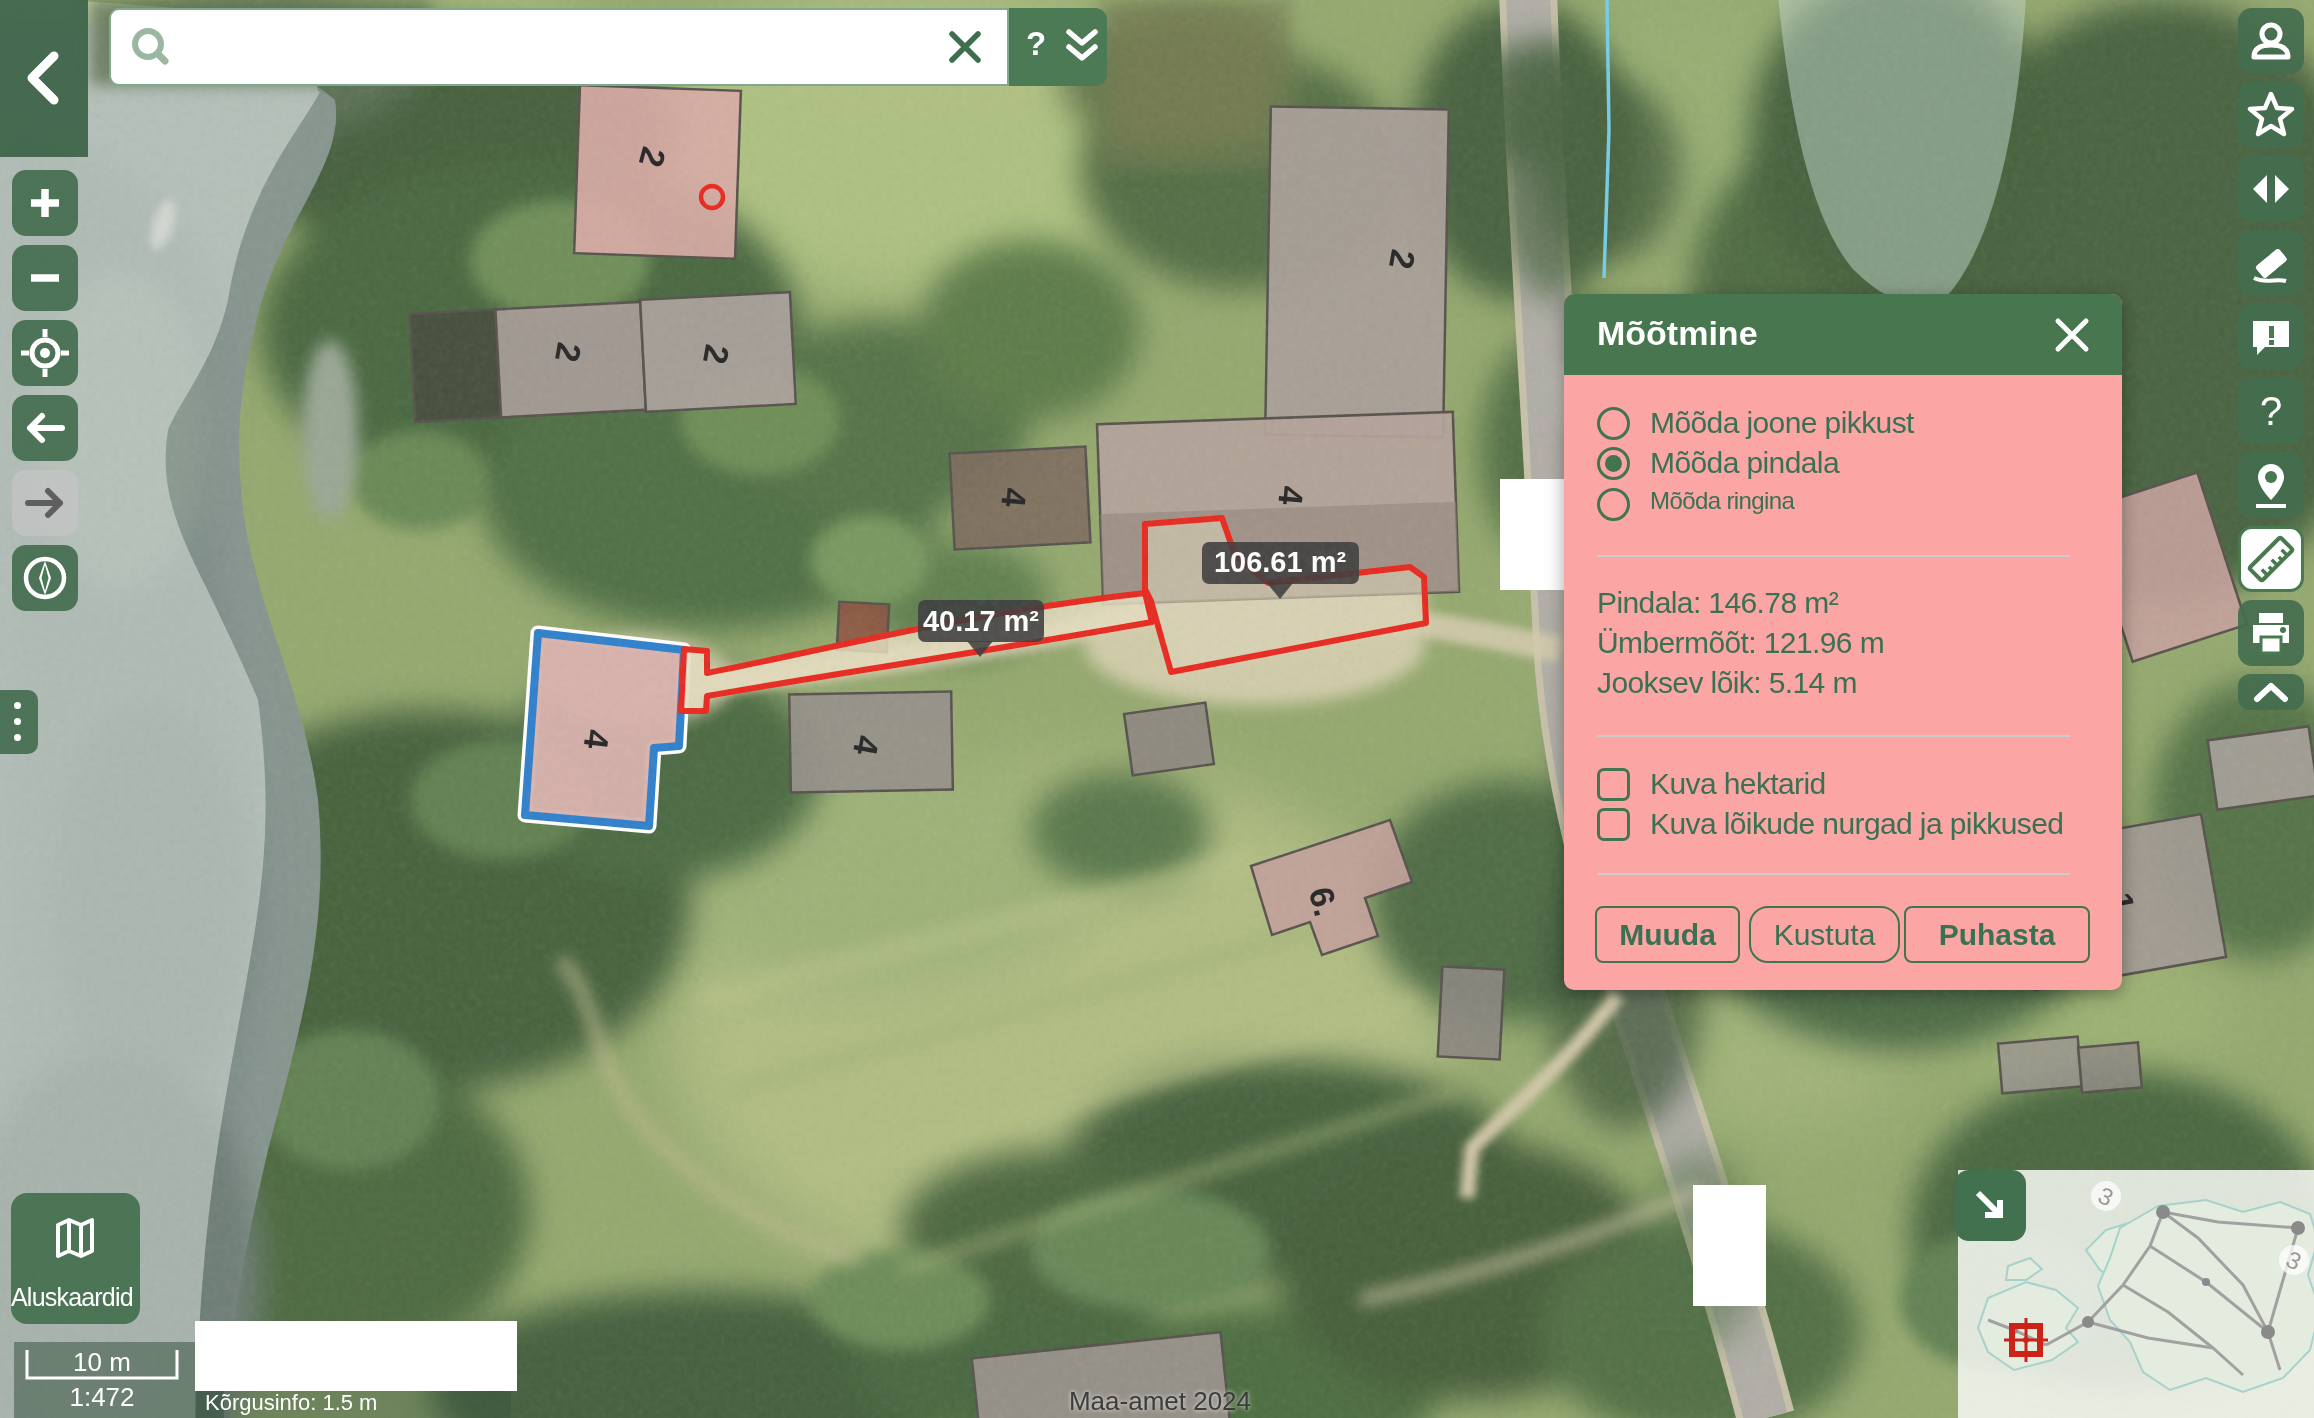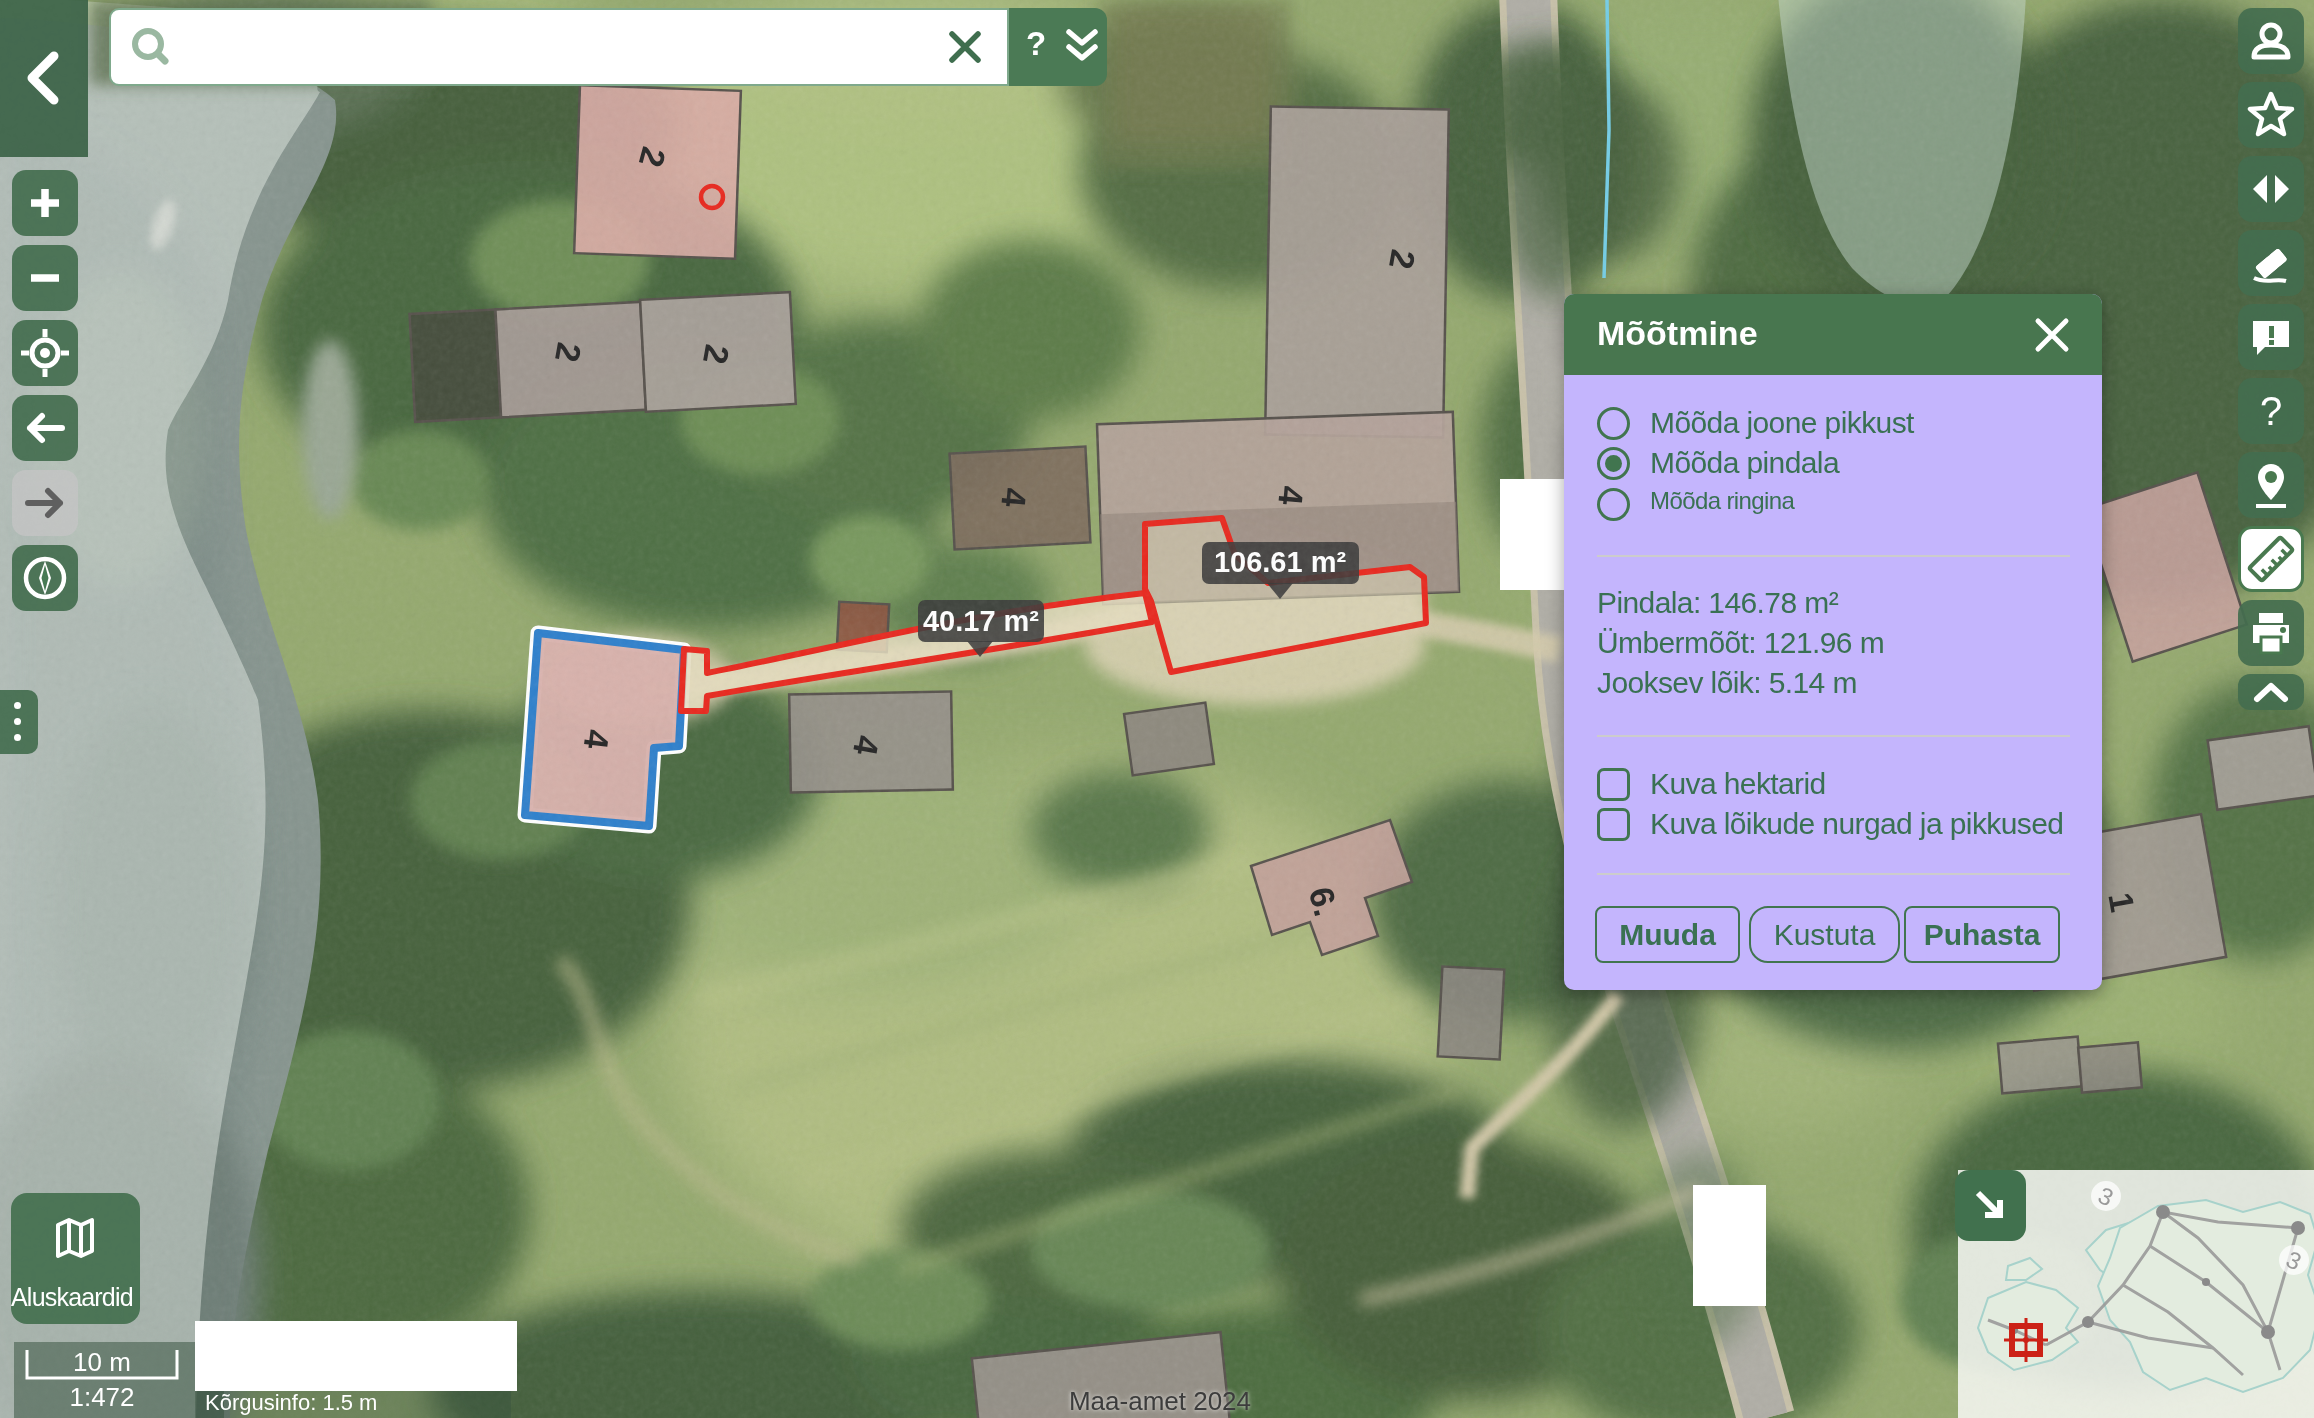--- a/index.html
+++ b/index.html
@@ -1,18 +1,18 @@
 <!DOCTYPE html>
 <html><head><meta charset="utf-8">
 <style>
 html,body{margin:0;padding:0;background:#8fa370;}
 #app{position:relative;width:2314px;height:1418px;overflow:hidden;font-family:"Liberation Sans",sans-serif;}
 .abs{position:absolute;}
 .gbtn{position:absolute;width:66px;height:66px;border-radius:14px;background:rgba(68,110,79,0.92);display:flex;align-items:center;justify-content:center;}
-.panel{position:absolute;left:1564px;top:294px;width:538px;height:696px;background:#c4b5fd;border-radius:10px;box-shadow:0 4px 18px rgba(0,0,0,0.35);}
+.panel{position:absolute;left:1564px;top:294px;width:538px;height:696px;background:#fca5a5;border-radius:10px;box-shadow:0 4px 18px rgba(0,0,0,0.35);padding-left:20px;}
 </style></head>
 <body>
 <div id="app">
 
 <svg class="abs" width="2314" height="1418" viewBox="0 0 2314 1418" style="left:0;top:0">
 <defs>
 <filter id="b30" x="-40%" y="-40%" width="180%" height="180%">
           <feGaussianBlur stdDeviation="30"></feGaussianBlur>
         </filter>
 <filter id="b16" x="-40%" y="-40%" width="180%" height="180%">
@@ -499,15 +499,15 @@
 
 <div style="position:absolute;left:33px;top:514px;width:33px;height:33px;border:3px solid #41754f;border-radius:7px;box-sizing:border-box"></div>
 <div style="position:absolute;left:86px;top:513px;font-size:30px;letter-spacing:-0.6px;color:#3a7153;white-space:nowrap">Kuva lõikude nurgad ja pikkused</div>
 
 <div style="position:absolute;left:33px;top:579px;width:473px;height:1.5px;background:#ccc"></div>
 
 <div style="position:absolute;left:31px;top:612px;width:145px;height:57px;border:2.5px solid #41754f;border-radius:8px;box-sizing:border-box;display:flex;align-items:center;justify-content:center;font-size:30px;font-weight:bold;color:#3a7153">Muuda</div>
 
 <div style="position:absolute;left:185px;top:612px;width:151px;height:57px;border:2.5px solid #41754f;border-radius:19px;box-sizing:border-box;display:flex;align-items:center;justify-content:center;font-size:30px;font-weight:normal;color:#3a7153">Kustuta</div>
 
-<div style="position:absolute;left:340px;top:612px;width:156px;height:57px;border:2.5px solid #41754f;border-radius:8px;box-sizing:border-box;display:flex;align-items:center;justify-content:center;font-size:30px;font-weight:bold;color:#3a7153">Puhasta</div>
+<div style="position:absolute;left:340px;top:612px;width:186px;height:57px;border:2.5px solid #41754f;border-radius:8px;box-sizing:border-box;display:flex;align-items:center;justify-content:center;font-size:30px;font-weight:bold;color:#3a7153">Puhasta</div>
 </div>
 </div>
 
 </body></html>

